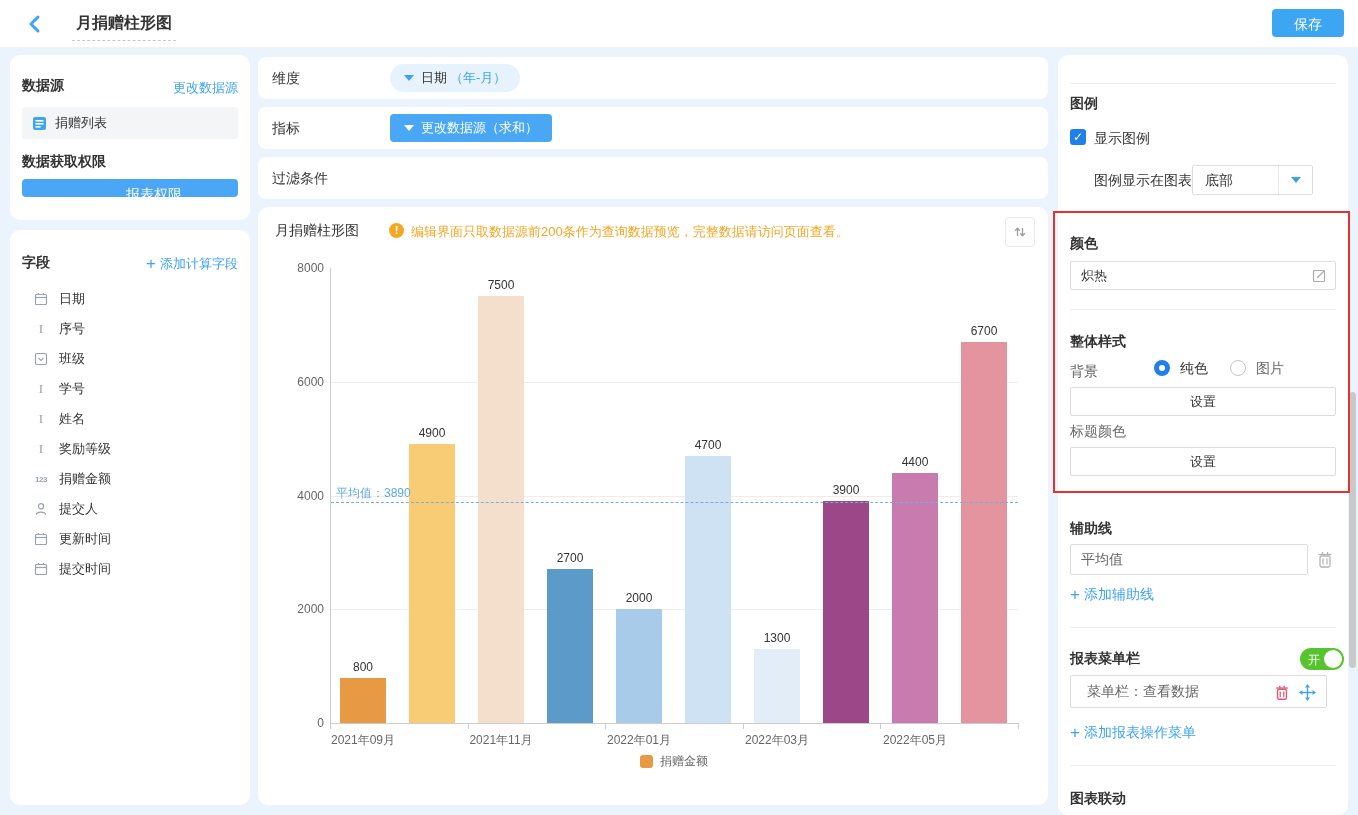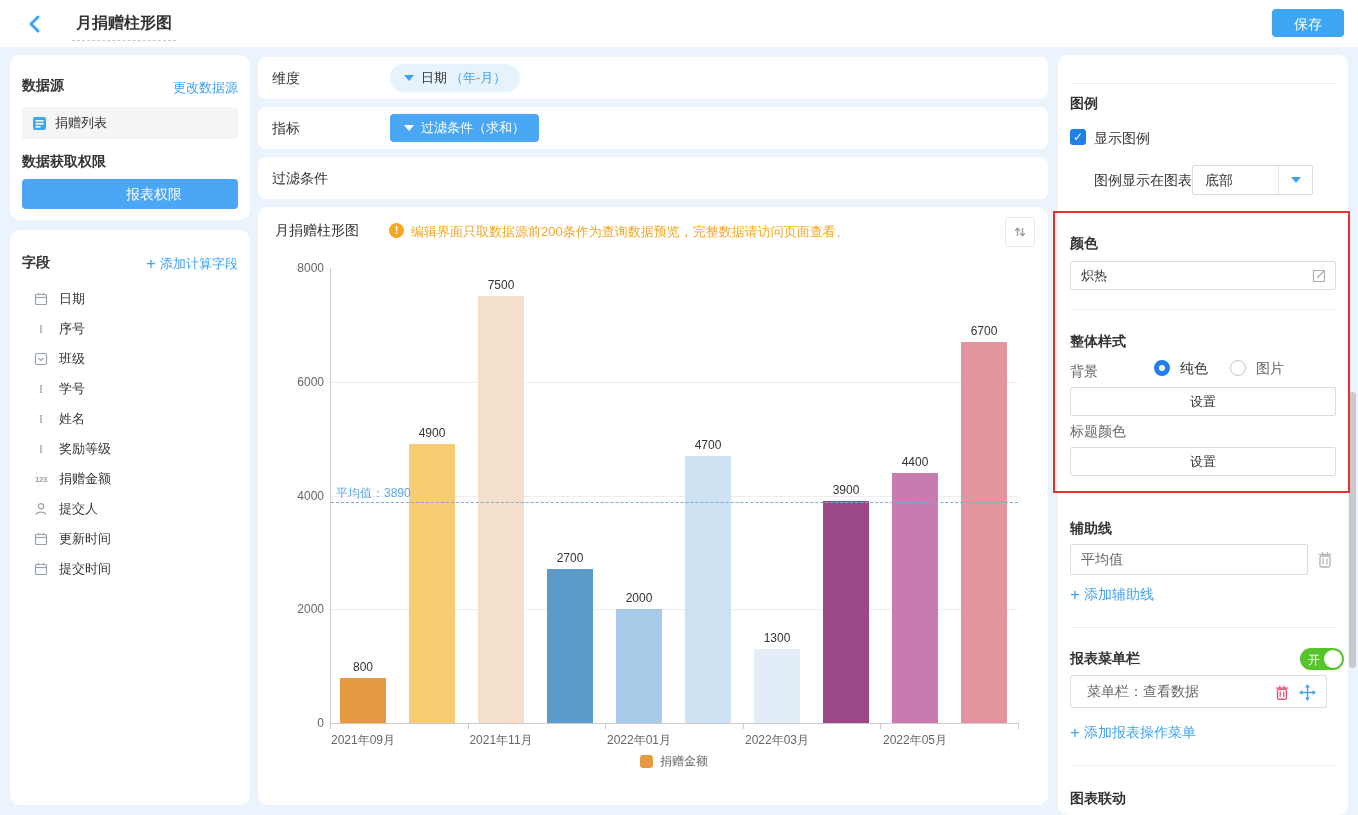--- a/index.html
+++ b/index.html
@@ -16,21 +16,21 @@
   .save-btn { position:absolute; right:14px; top:9px; width:72px; height:28px; background:#3da6f2; color:#fff;
     border:none; border-radius:4px; font-size:14px; text-align:center; line-height:30px; cursor:pointer; }
   
   .card { position:absolute; background:#fff; border-radius:10px; }
   .heading { font-weight:bold; font-size:14px; color:#333; }
   .blue-link { color:#3da2f5; font-size:13px; cursor:pointer; }
   .plus { font-size:17px; font-weight:normal; margin-right:4px; vertical-align:-1px; }
   
   .ds-item { position:absolute; left:12px; right:12px; top:52px; height:32px; background:#f4f5f7; border-radius:3px;
     display:flex; align-items:center; padding-left:10px; gap:8px; font-size:13px; color:#333; }
-  .perm-btn { position:absolute; left:12px; right:12px; top:124px; height:30px; background:#4ba7f5; color:#fff;
+  .perm-btn { position:absolute; left:12px; right:12px; top:124px; height:18px; background:#4ba7f5; color:#fff;
     border:none; border-radius:4px; font-size:14px; line-height:30px; text-align:center; cursor:pointer;padding-left:48px; }
   .fields-list { position:absolute; left:0; top:54px; right:0; }
   .field-row { height:30px; display:flex; align-items:center; padding-left:22px; gap:9px; font-size:13px; color:#333; cursor:pointer; }
   .ficon { width:18px; display:flex; justify-content:center; align-items:center; color:#9aa3ad; flex:none; }
   .ficon-text { font-family:"Liberation Serif","DejaVu Serif",serif; font-size:13px; color:#9aa3ad; }
   .ficon-num { font-size:8px; font-weight:bold; color:#9aa3ad; letter-spacing:-0.5px; }
   
   .cfg-row { position:absolute; left:258px; width:790px; height:42px; background:#fff; border-radius:8px; }
   .cfg-label { position:absolute; left:14px; top:0; line-height:42px; font-size:14px; color:#333; }
   .chip-dim { position:absolute; left:132px; top:7px; height:28px; background:#e6f3fd; border-radius:14px;
@@ -213,21 +213,21 @@
   <div class="chip-dim">
     <span class="tri-down-blue"></span>
     <span style="color:#333;">日期</span>
     <span style="color:#3da2f5; margin-left:-4px;">（年-月）</span>
   </div>
 </div>
 <div class="cfg-row" style="top:107px;">
   <div class="cfg-label">指标</div>
   <div class="chip-met">
     <span class="tri-down-white"></span>
-    <span>过滤条件（求和）</span>
+    <span>更改数据源（求和）</span>
   </div>
 </div>
 <div class="cfg-row" style="top:157px;">
   <div class="cfg-label">过滤条件</div>
 </div>
 
 <div class="card" id="chart-card">
   <div class="chart-title">月捐赠柱形图</div>
   <div class="warn-icon">!</div>
   <div class="warn-text">编辑界面只取数据源前200条作为查询数据预览，完整数据请访问页面查看。</div>

